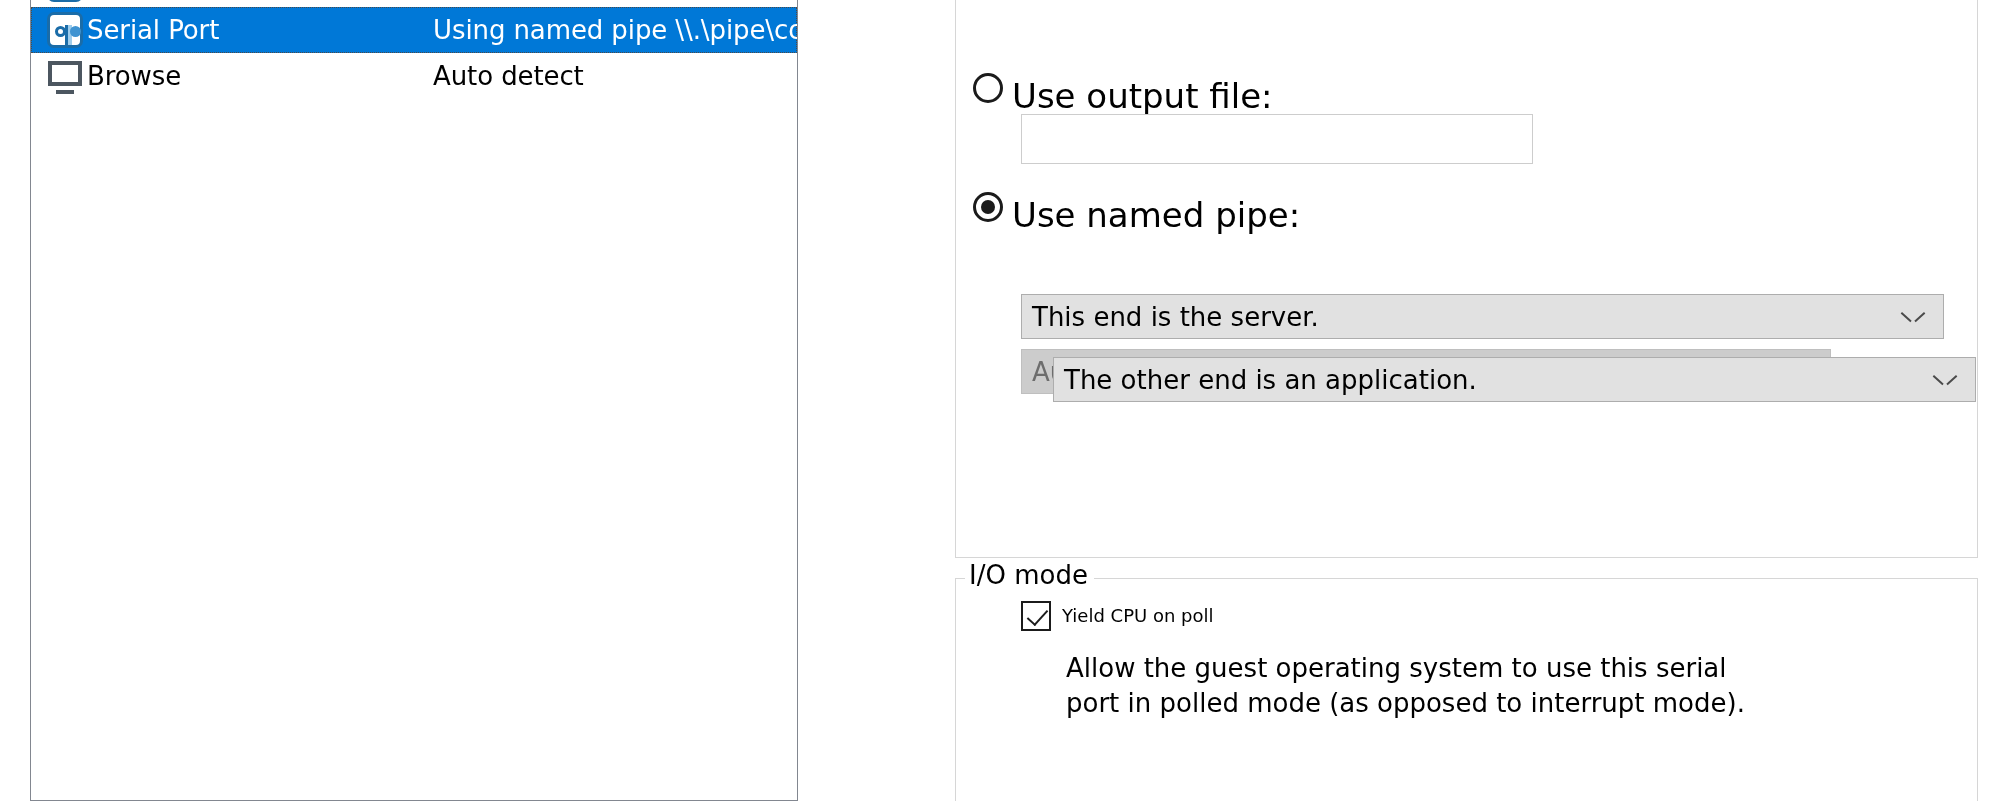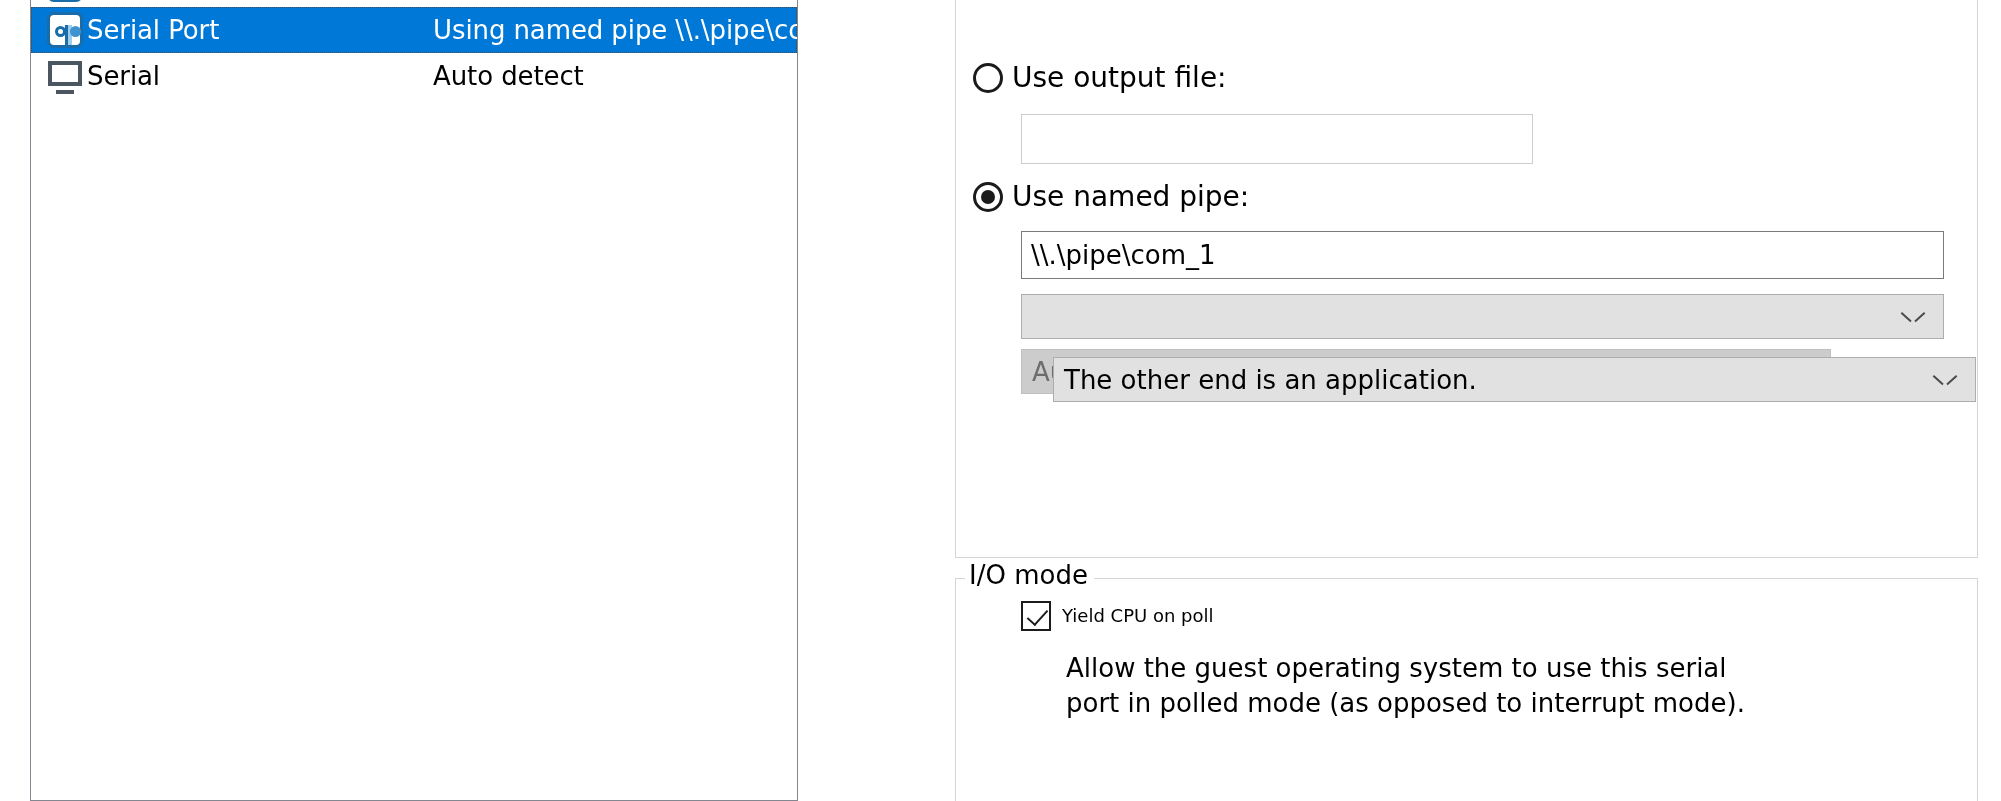--- a/index.html
+++ b/index.html
@@ -247,21 +247,21 @@
   }
   .radio-row.checked .radio-mark::after {
     content: "";
     position: absolute;
     left: 50%; top: 50%;
     width: 14px; height: 14px;
     margin: -7px 0 0 -7px;
     border-radius: 50%;
     background: #1b1b1b;
   }
-  .radio-label { font-size: 28px; line-height: 1; }
+  .radio-label { font-size: 34px; line-height: 1; margin-top: 16px; }
 
   .check-row {
     position: absolute;
     display: flex;
     align-items: center;
     white-space: nowrap;
   }
   .check-mark {
     width: 30px; height: 30px;
     flex: 0 0 30px;
@@ -311,21 +311,21 @@
     </span>
     <span class="dev-label">Serial Port</span>
     <span class="dev-summary">Using named pipe \\.\pipe\com_1</span>
   </div>
 
   <div class="dev-row">
     <span class="dev-icon icon-display">
       <span class="mon-screen"></span>
         <span class="mon-stand"></span>
     </span>
-    <span class="dev-label">Serial</span>
+    <span class="dev-label">Browse</span>
     <span class="dev-summary">Auto detect</span>
   </div>
 
 </div>
 
 <div id="settings-pane">
 
   <div class="groupbox" id="group-connection">
 
     <div class="combo disabled" style="left:65px; top:498px; width:810px; height:45px;">
@@ -341,25 +341,23 @@
     <div class="textbox disabled" style="left:65px; top:263px; width:512px; height:50px;">
       <span></span>
     </div>
 
 
     <div class="radio-row checked" style="left:17px; top:331px;text-align:right;">
       <span class="radio-mark"></span>
       <span class="radio-label">Use named pipe:</span>
     </div>
 
-    <div class="textbox" style="left:65px; top:380px; width:923px; height:48px;">
-      <span>\\.\pipe\com_1</span>
-    </div>
 
     <div class="combo" style="left:65px; top:443px; width:923px; height:45px;">
+      <span>This end is the server.</span>
       <span class="chev"></span>
     </div>
 
     <div class="combo" style="left:65px; top:506px; width:923px; height:45px;margin-left:32px;">
       <span>The other end is an application.</span>
       <span class="chev"></span>
     </div>
 
   </div>
 

